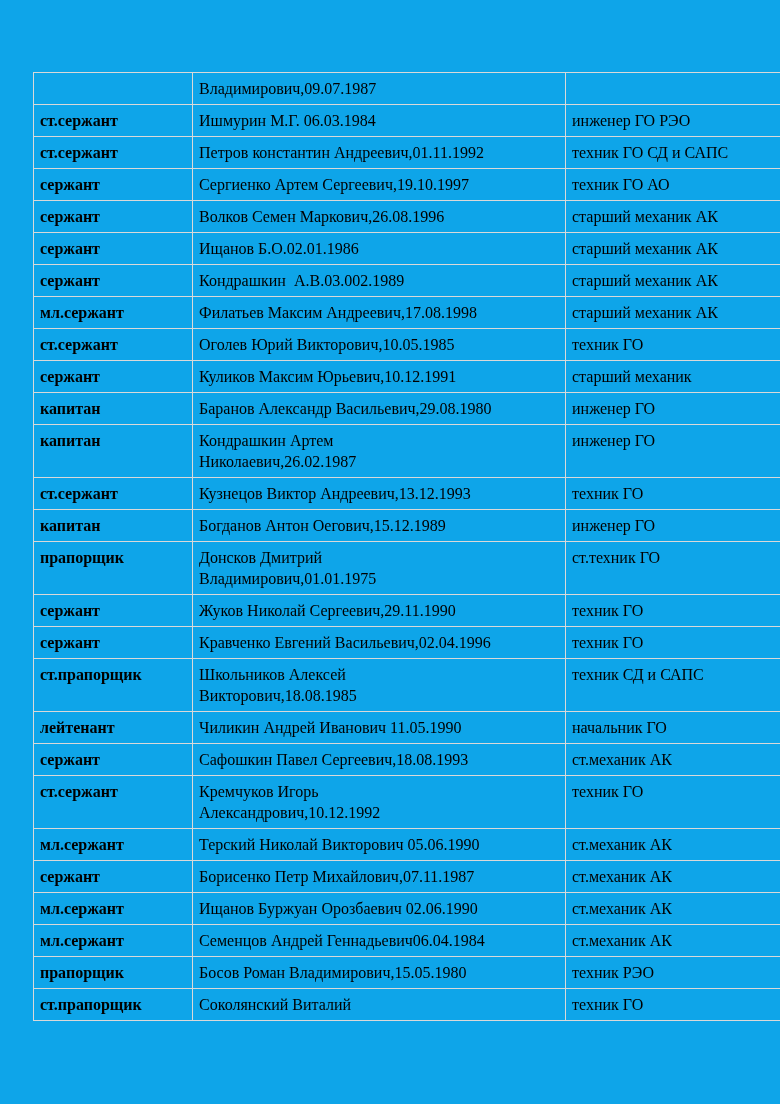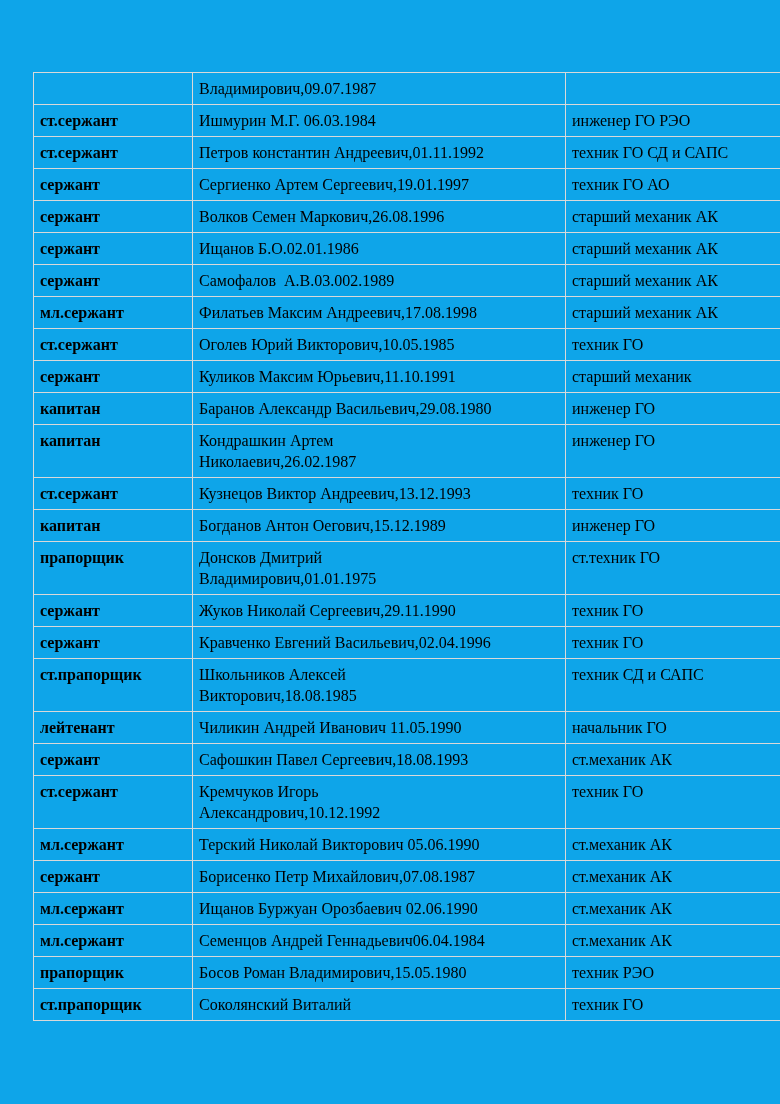--- a/index.html
+++ b/index.html
@@ -58,57 +58,57 @@
   </tr>
 
   <tr>
     <td class="col-rank">ст.сержант</td>
     <td class="col-name">Петров константин Андреевич,01.11.1992</td>
     <td class="col-position">техник ГО СД и САПС</td>
   </tr>
 
   <tr>
     <td class="col-rank">сержант</td>
-    <td class="col-name">Сергиенко Артем Сергеевич,19.01.1997</td>
+    <td class="col-name">Сергиенко Артем Сергеевич,19.10.1997</td>
     <td class="col-position">техник ГО АО</td>
   </tr>
 
   <tr>
     <td class="col-rank">сержант</td>
     <td class="col-name">Волков Семен Маркович,26.08.1996</td>
     <td class="col-position">старший механик АК</td>
   </tr>
 
   <tr>
     <td class="col-rank">сержант</td>
     <td class="col-name">Ищанов Б.О.02.01.1986</td>
     <td class="col-position">старший механик АК</td>
   </tr>
 
   <tr>
     <td class="col-rank">сержант</td>
-    <td class="col-name">Самофалов  А.В.03.002.1989</td>
+    <td class="col-name">Кондрашкин  А.В.03.002.1989</td>
     <td class="col-position">старший механик АК</td>
   </tr>
 
   <tr>
     <td class="col-rank">мл.сержант</td>
     <td class="col-name">Филатьев Максим Андреевич,17.08.1998</td>
     <td class="col-position">старший механик АК</td>
   </tr>
 
   <tr>
     <td class="col-rank">ст.сержант</td>
     <td class="col-name">Оголев Юрий Викторович,10.05.1985</td>
     <td class="col-position">техник ГО</td>
   </tr>
 
   <tr>
     <td class="col-rank">сержант</td>
-    <td class="col-name">Куликов Максим Юрьевич,11.10.1991</td>
+    <td class="col-name">Куликов Максим Юрьевич,10.12.1991</td>
     <td class="col-position">старший механик</td>
   </tr>
 
   <tr>
     <td class="col-rank">капитан</td>
     <td class="col-name">Баранов Александр Васильевич,29.08.1980</td>
     <td class="col-position">инженер ГО</td>
   </tr>
 
   <tr>
@@ -176,21 +176,21 @@
   </tr>
 
   <tr>
     <td class="col-rank">мл.сержант</td>
     <td class="col-name">Терский Николай Викторович 05.06.1990</td>
     <td class="col-position">ст.механик АК</td>
   </tr>
 
   <tr>
     <td class="col-rank">сержант</td>
-    <td class="col-name">Борисенко Петр Михайлович,07.08.1987</td>
+    <td class="col-name">Борисенко Петр Михайлович,07.11.1987</td>
     <td class="col-position">ст.механик АК</td>
   </tr>
 
   <tr>
     <td class="col-rank">мл.сержант</td>
     <td class="col-name">Ищанов Буржуан Орозбаевич 02.06.1990</td>
     <td class="col-position">ст.механик АК</td>
   </tr>
 
   <tr>

